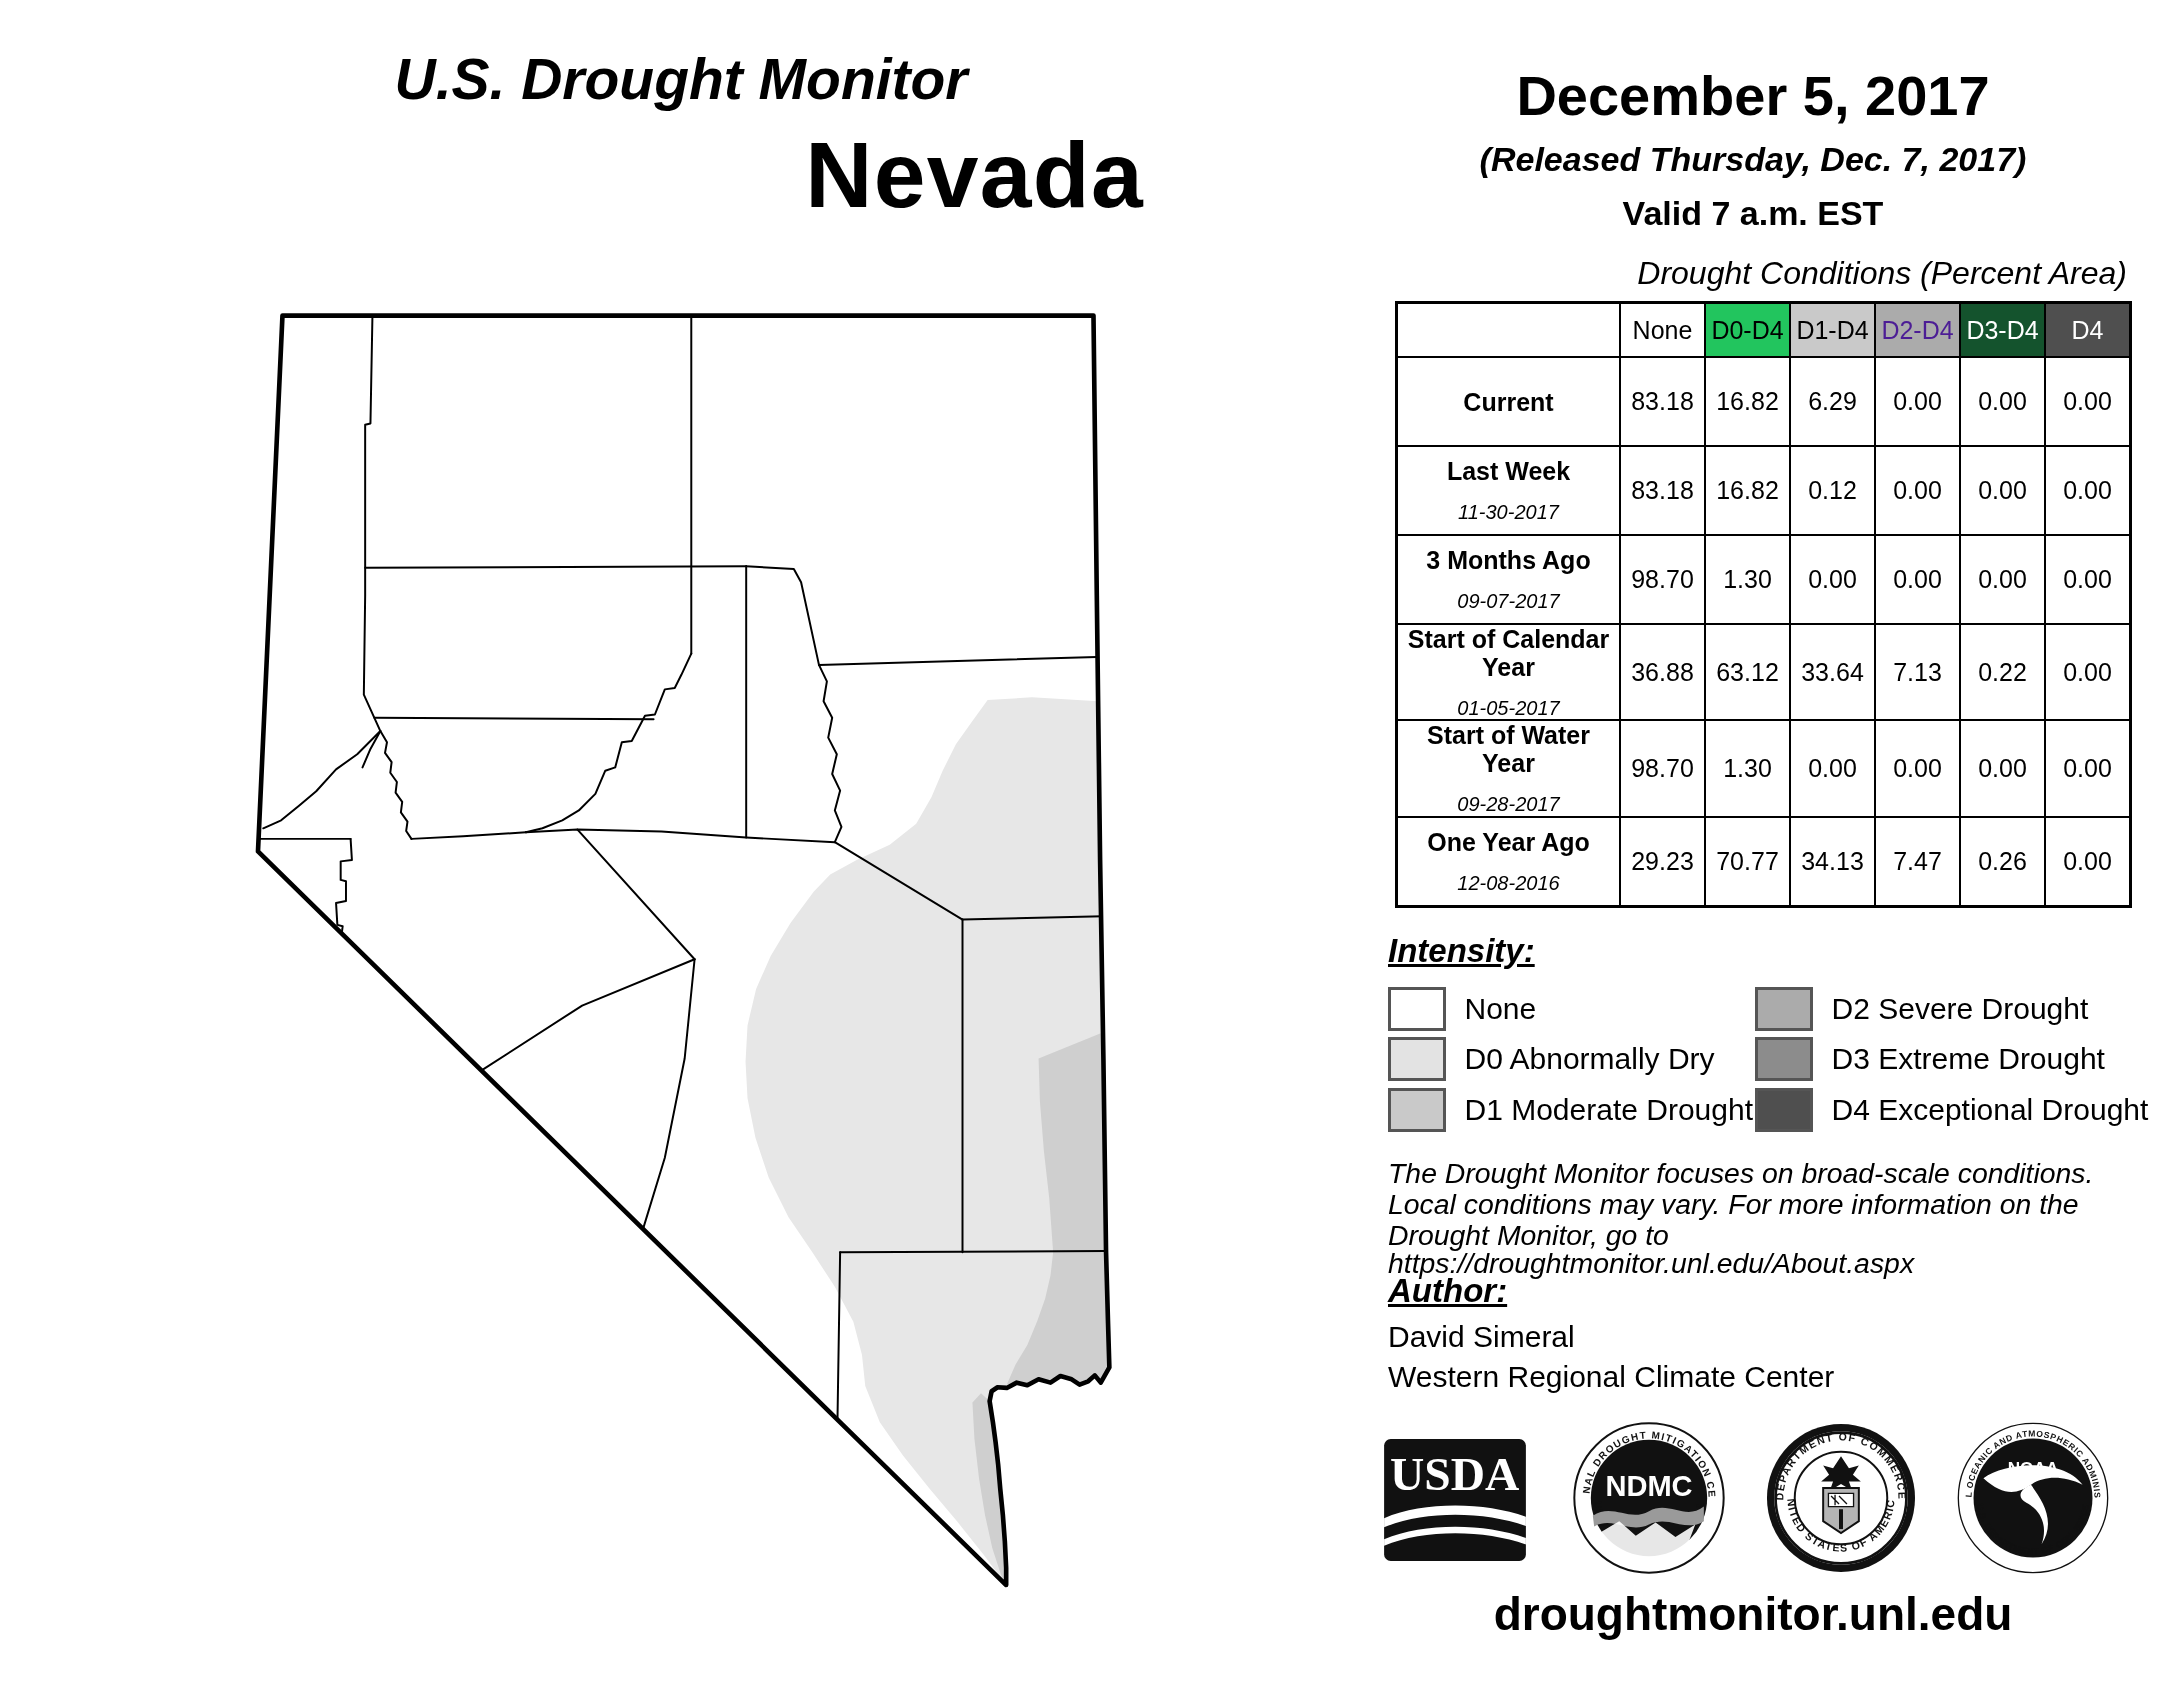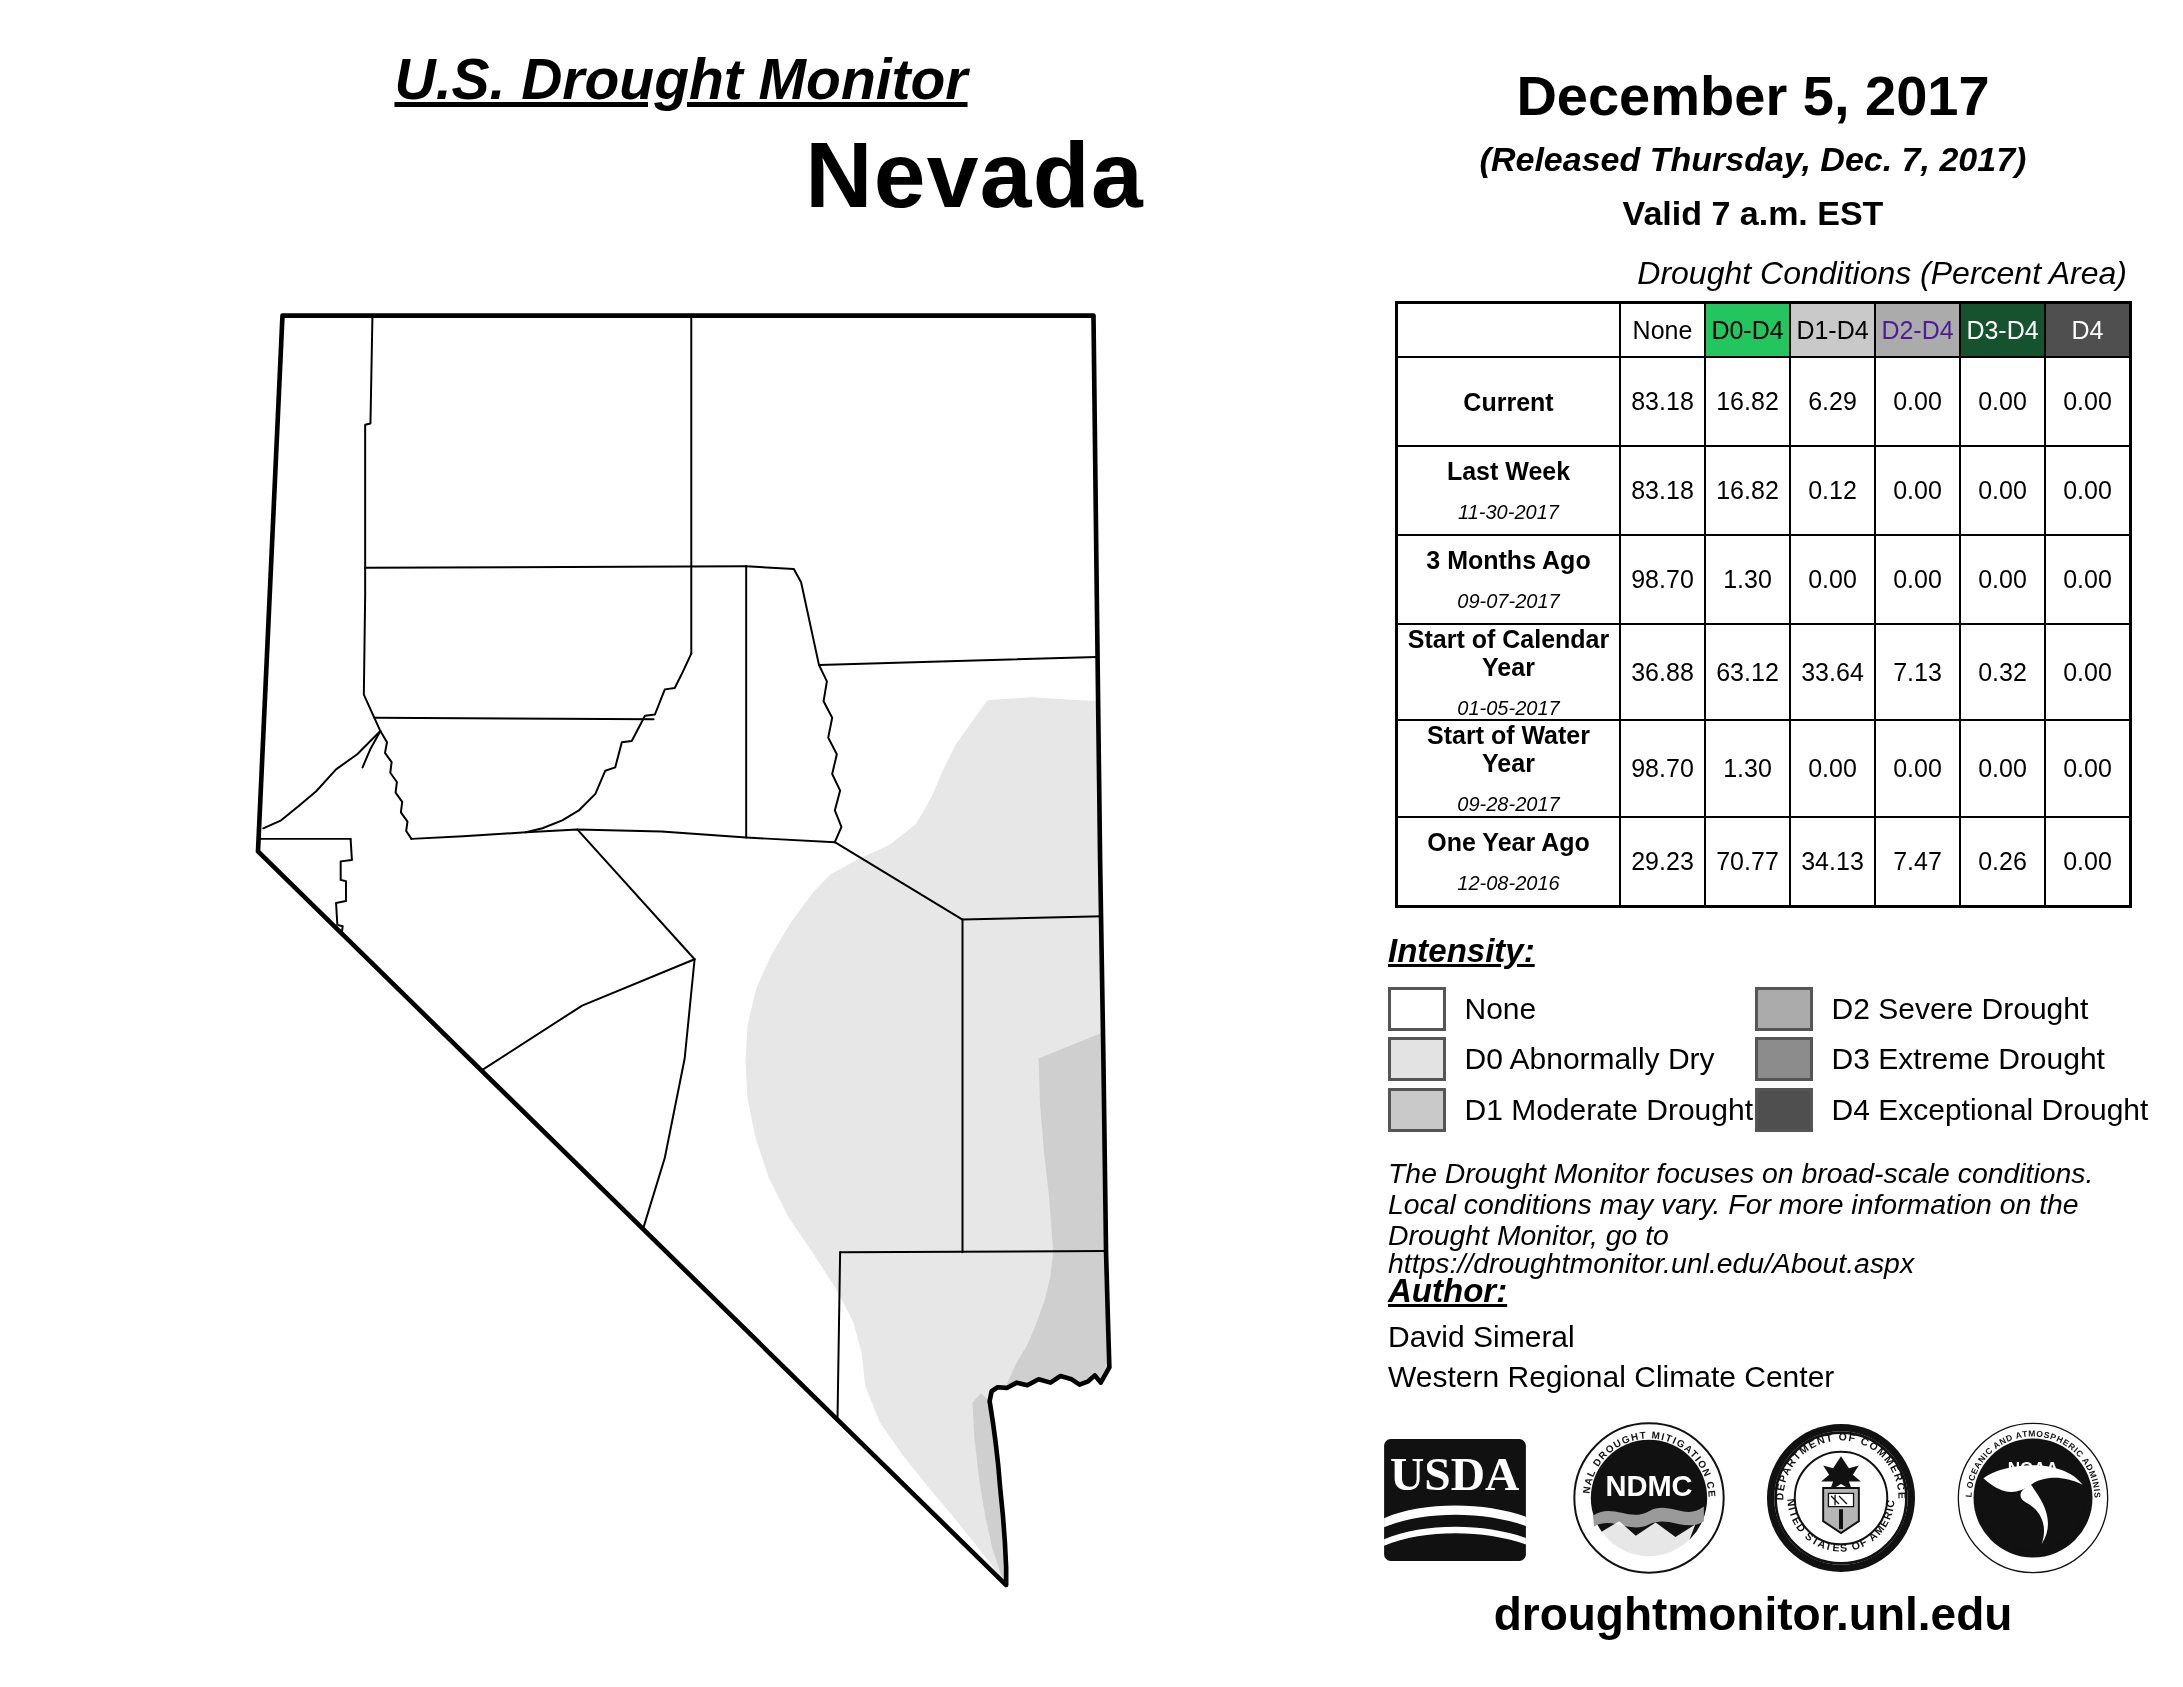--- a/index.html
+++ b/index.html
@@ -4,21 +4,21 @@
 <style>
   html,body{margin:0;padding:0;}
   body{
     width:2183px;height:1687px;position:relative;background:#ffffff;
     font-family:"Liberation Sans", sans-serif;color:#000;
     overflow:hidden;
   }
   .abs{position:absolute;}
   
   #map-title{left:218px;top:46px;width:926px;text-align:center;
-    font-size:57px;font-weight:bold;font-style:italic;text-decoration:underline;}
+    font-size:57px;font-weight:bold;font-style:italic;}
   #map-state{left:218px;top:122px;width:926px;text-align:right;
     font-size:93px;font-weight:bold;letter-spacing:1.3px;}
   #date-block{left:1376px;top:63px;width:754px;text-align:center;}
   #date-main{font-size:56px;font-weight:bold;}
   #date-released{font-size:34px;font-weight:bold;font-style:italic;margin-top:12px;}
   #date-valid{font-size:34px;font-weight:bold;margin-top:14.6px;}
   
   #tbl-caption{left:1396px;top:255px;width:731px;text-align:right;
     font-size:32px;font-style:italic;}
   #cond-table{left:1395px;top:301px;border-collapse:collapse;}
@@ -175,21 +175,21 @@
     <td class="val">0.00</td>
     <td class="val">0.00</td>
     <td class="val">0.00</td>
   </tr>
   <tr class="body-row">
     <td class="lbl"><span>Start of Calendar Year</span><span class="row-date">01-05-2017</span></td>
     <td class="val">36.88</td>
     <td class="val">63.12</td>
     <td class="val">33.64</td>
     <td class="val">7.13</td>
-    <td class="val">0.32</td>
+    <td class="val">0.22</td>
     <td class="val">0.00</td>
   </tr>
   <tr class="body-row">
     <td class="lbl"><span>Start of Water Year</span><span class="row-date">09-28-2017</span></td>
     <td class="val">98.70</td>
     <td class="val">1.30</td>
     <td class="val">0.00</td>
     <td class="val">0.00</td>
     <td class="val">0.00</td>
     <td class="val">0.00</td>

